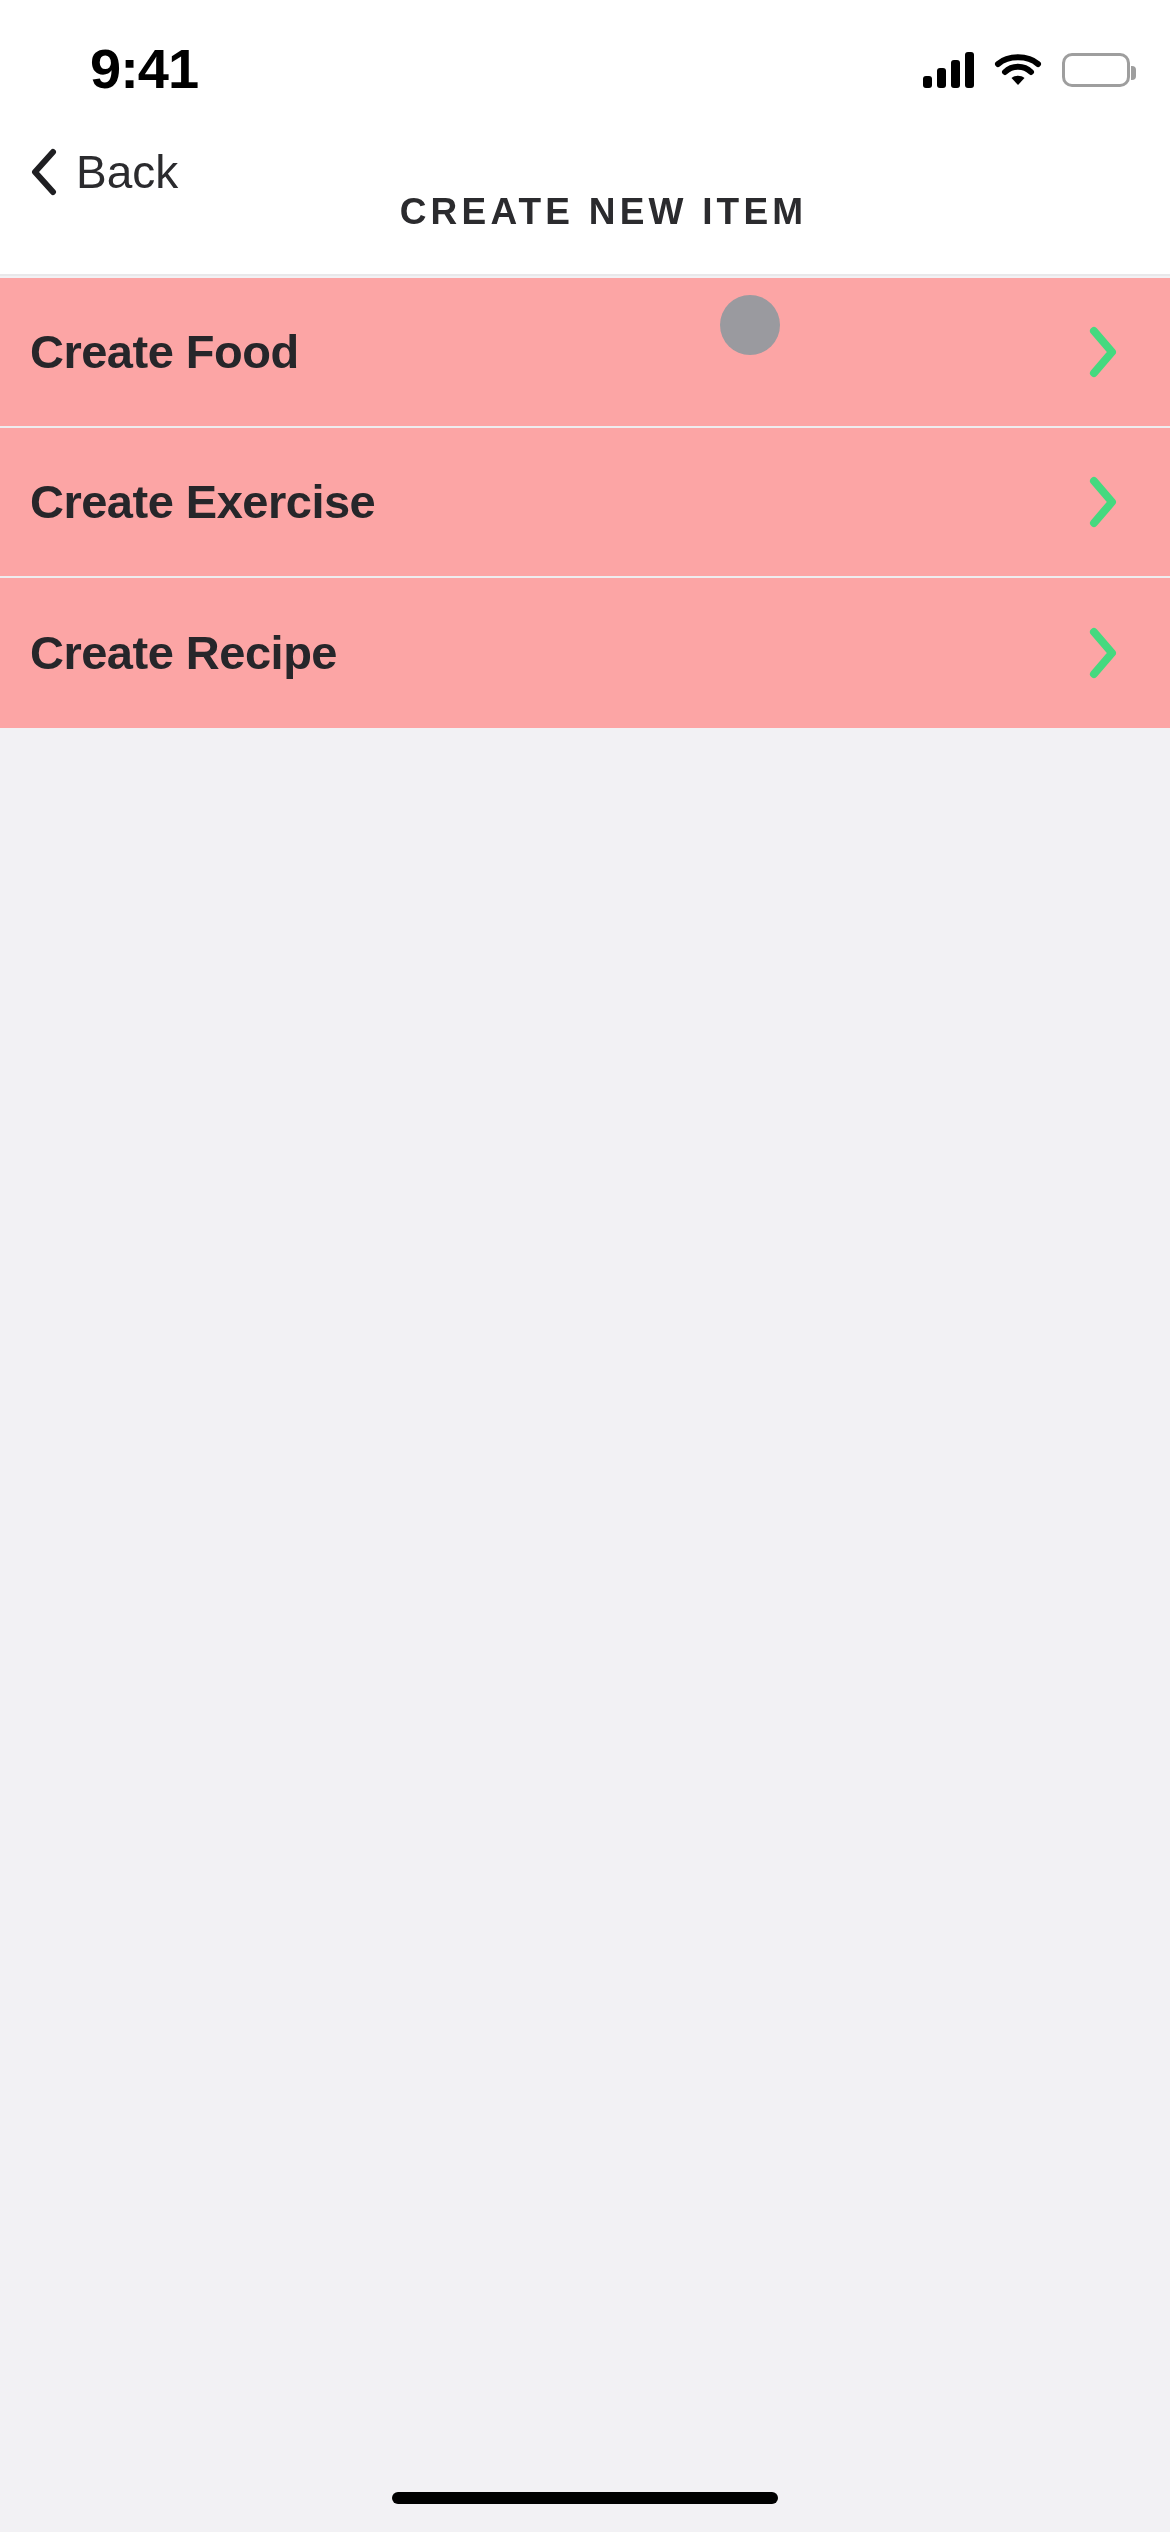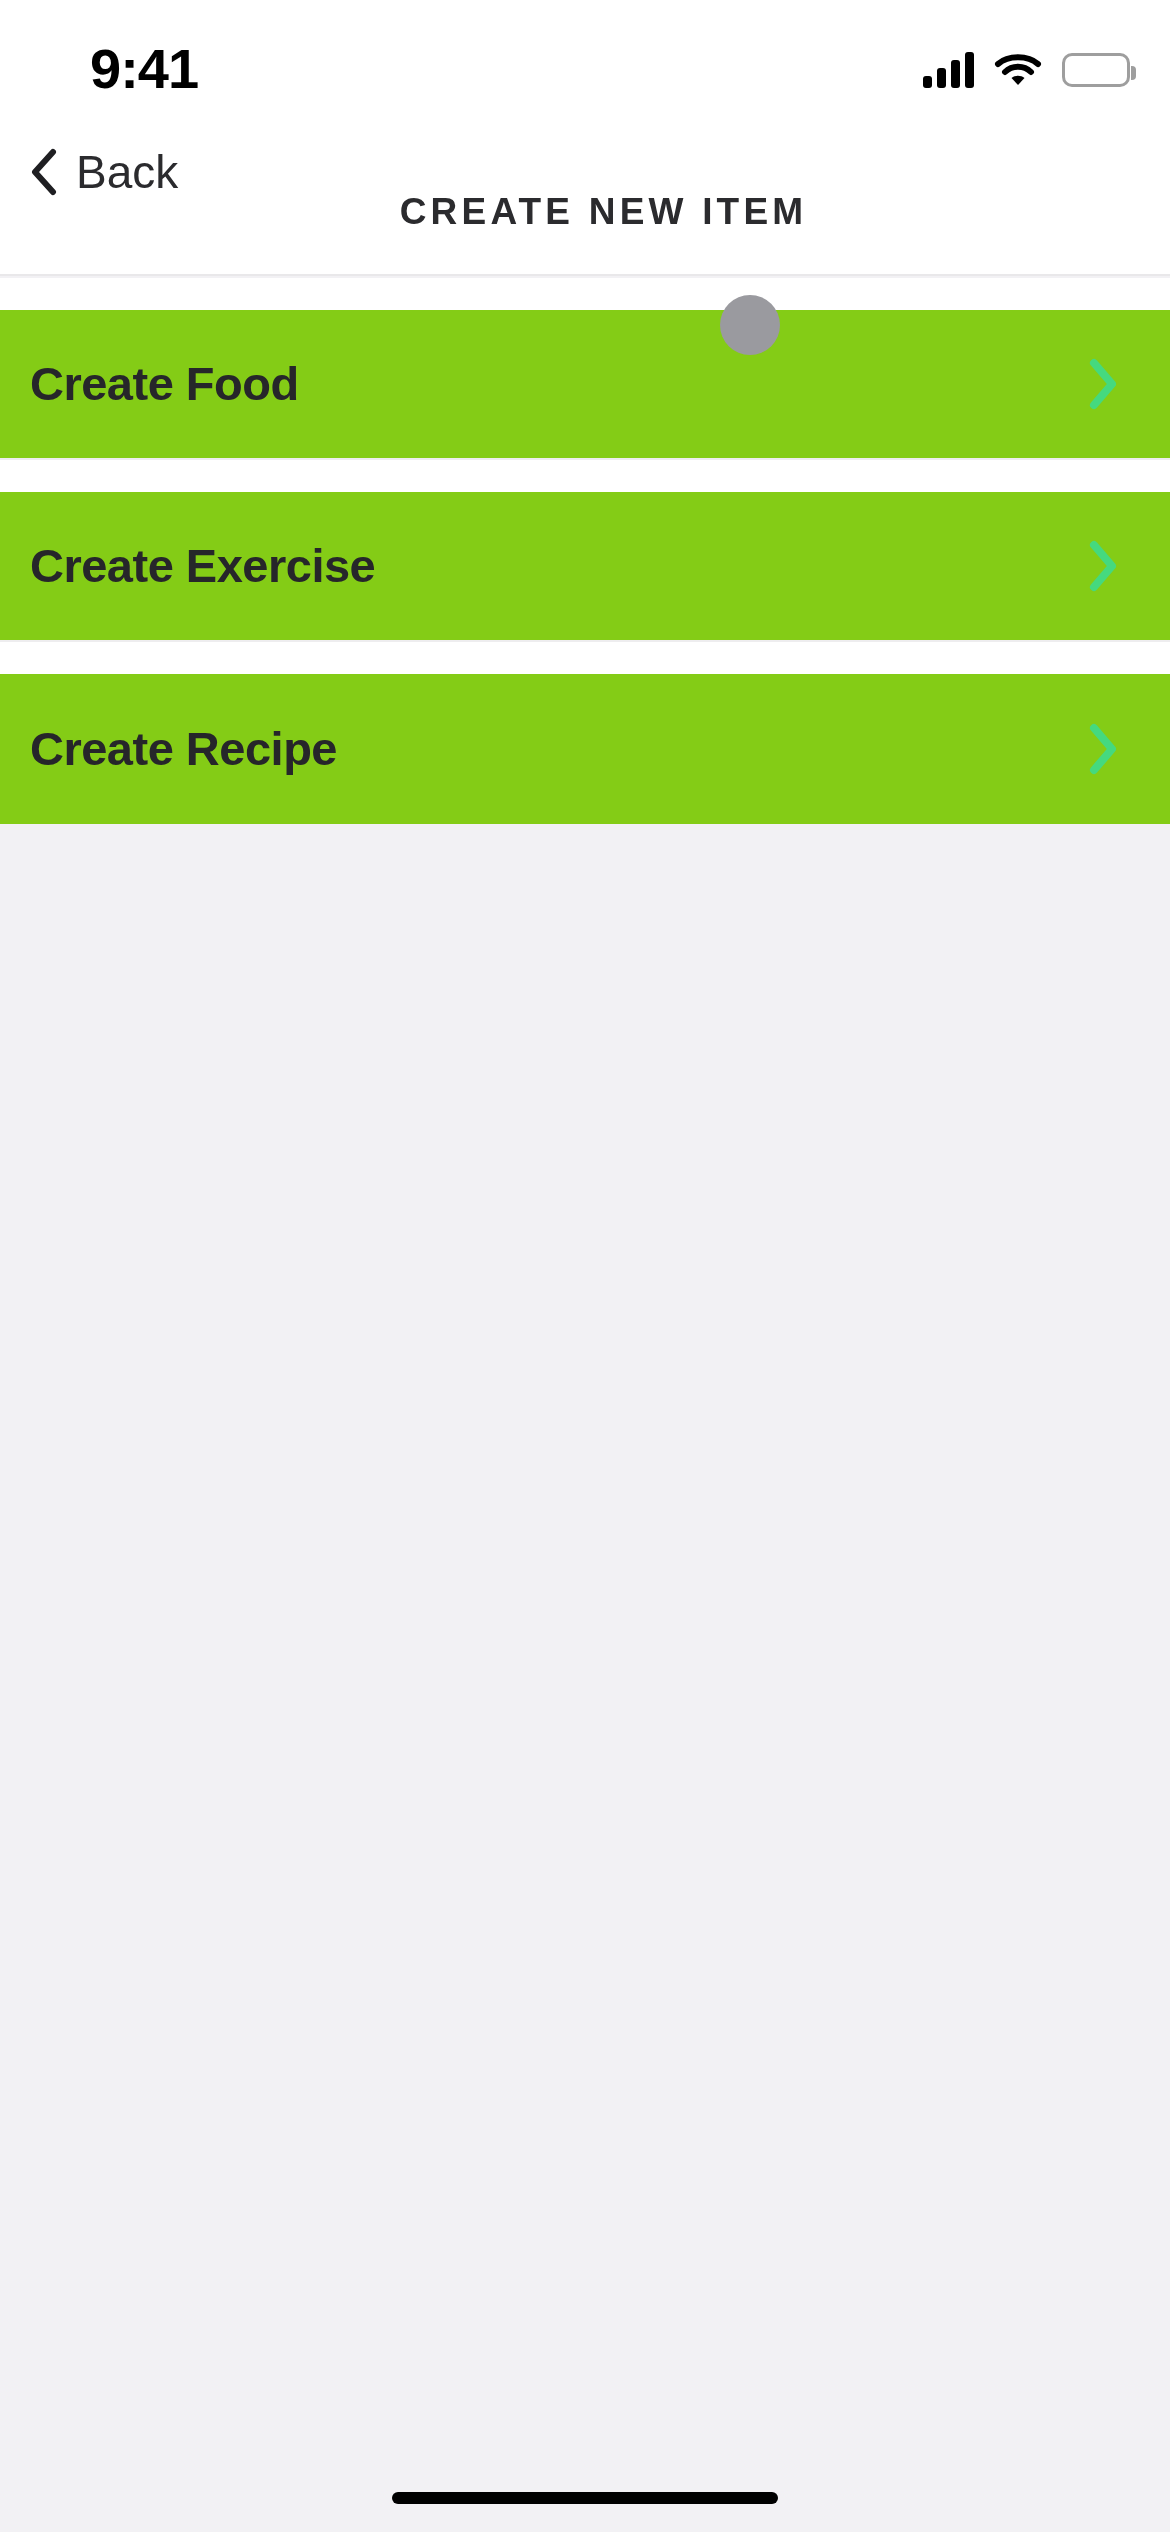--- a/index.html
+++ b/index.html
@@ -112,24 +112,23 @@
     position:absolute;
     top:278px; left:0;
     width:1170px;
     background:#ffffff;
   }
   .list-item {
     position:relative;
     height:150px;
     display:flex;
     align-items:center;
-    background:#84cc16;
+    background:#fca5a5;
     border-bottom:2px solid #eeedef;
     cursor:pointer;
-    margin-top:32px;
   }
   .list-item:last-child { border-bottom:none; }
   .list-item-label {
     margin-left:30px;
     font-size:47px;
     font-weight:700;
     color:#26262a;
     letter-spacing:-0.5px;
     line-height:52px;
   }

